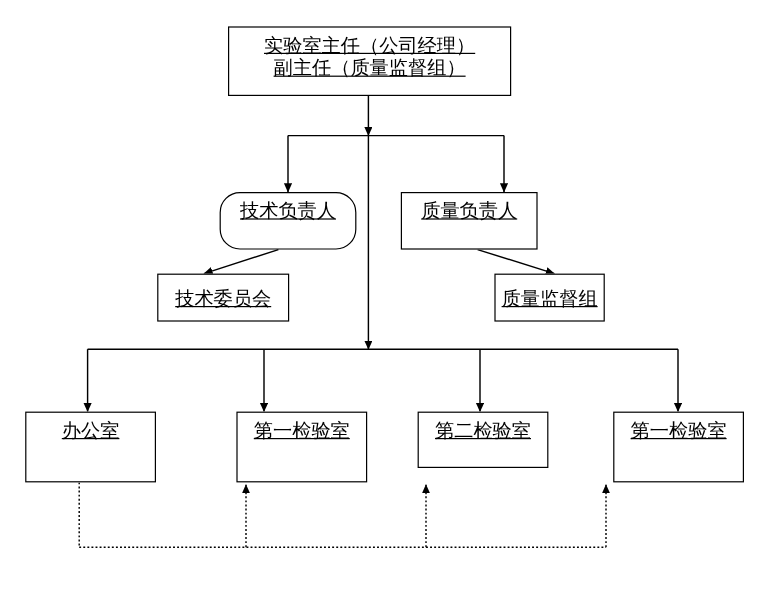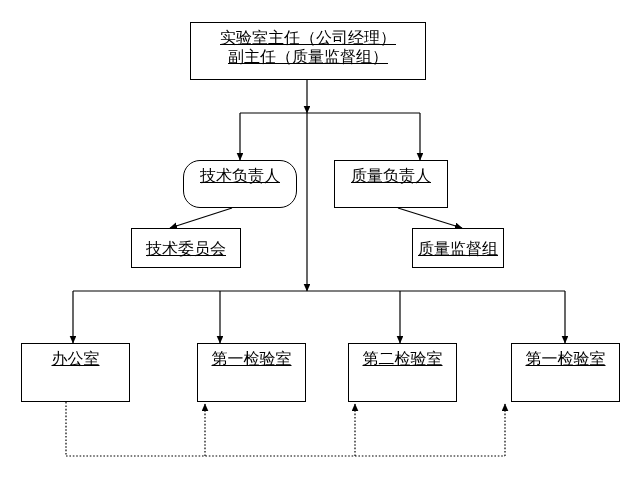--- a/index.html
+++ b/index.html
@@ -99,21 +99,21 @@
       </div>
       <div class="node-box align-center" style="left: 412px; top: 228px; width: 92px; height: 40px;">
         <span class="node-line">质量监督组</span>
       </div>
       <div class="node-box align-top" style="left: 21px; top: 343px; width: 109px; height: 59px;">
         <span class="node-line">办公室</span>
       </div>
       <div class="node-box align-top" style="left: 177px; top: 343px; width: 109px; height: 59px; margin-left: 20px;">
         <span class="node-line">第一检验室</span>
       </div>
-      <div class="node-box align-top" style="left: 348px; top: 343px; width: 109px; height: 59px;">
+      <div class="node-box align-top" style="left: 348px; top: 343px; width: 109px; height: 47px;">
         <span class="node-line">第二检验室</span>
       </div>
       <div class="node-box align-top" style="left: 511px; top: 343px; width: 109px; height: 59px;">
         <span class="node-line">第一检验室</span>
       </div>
     </div>
 
 </div>
 
 </body></html>

